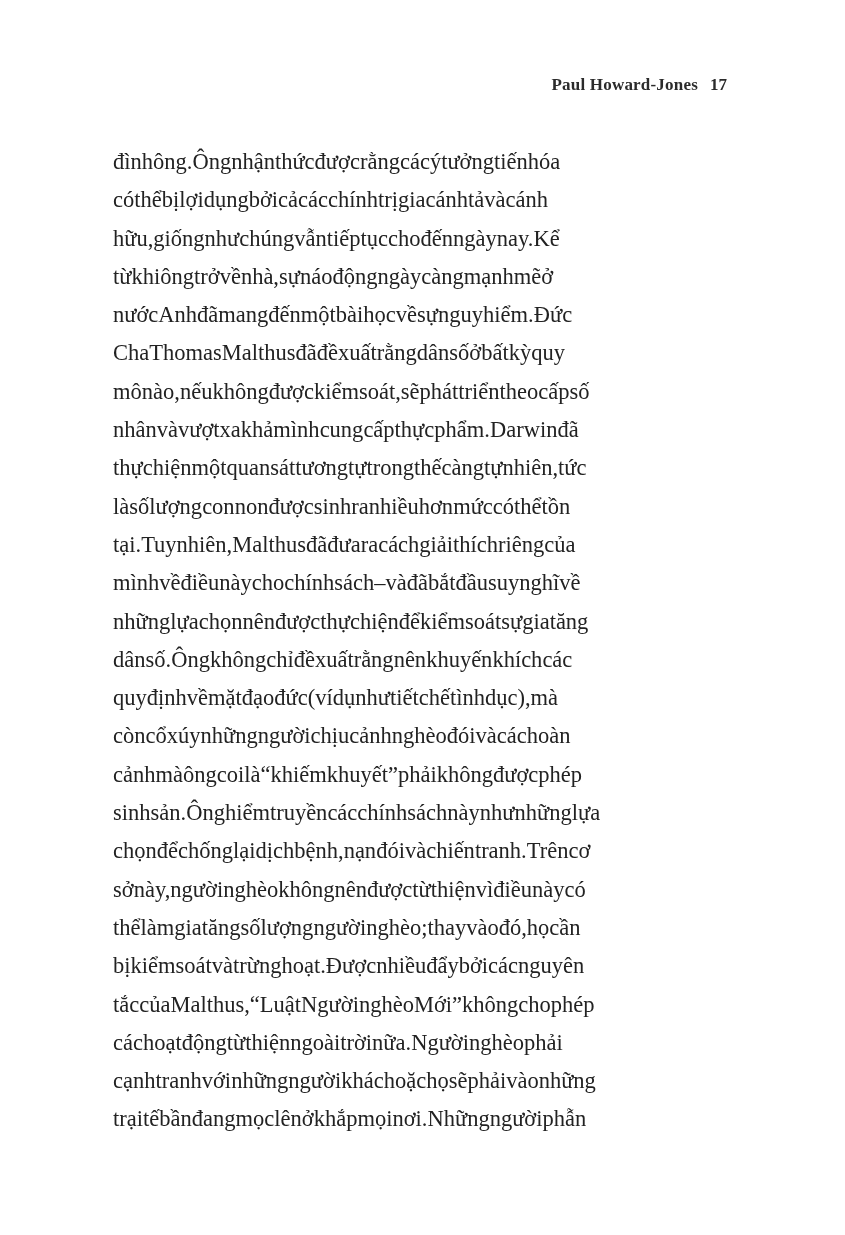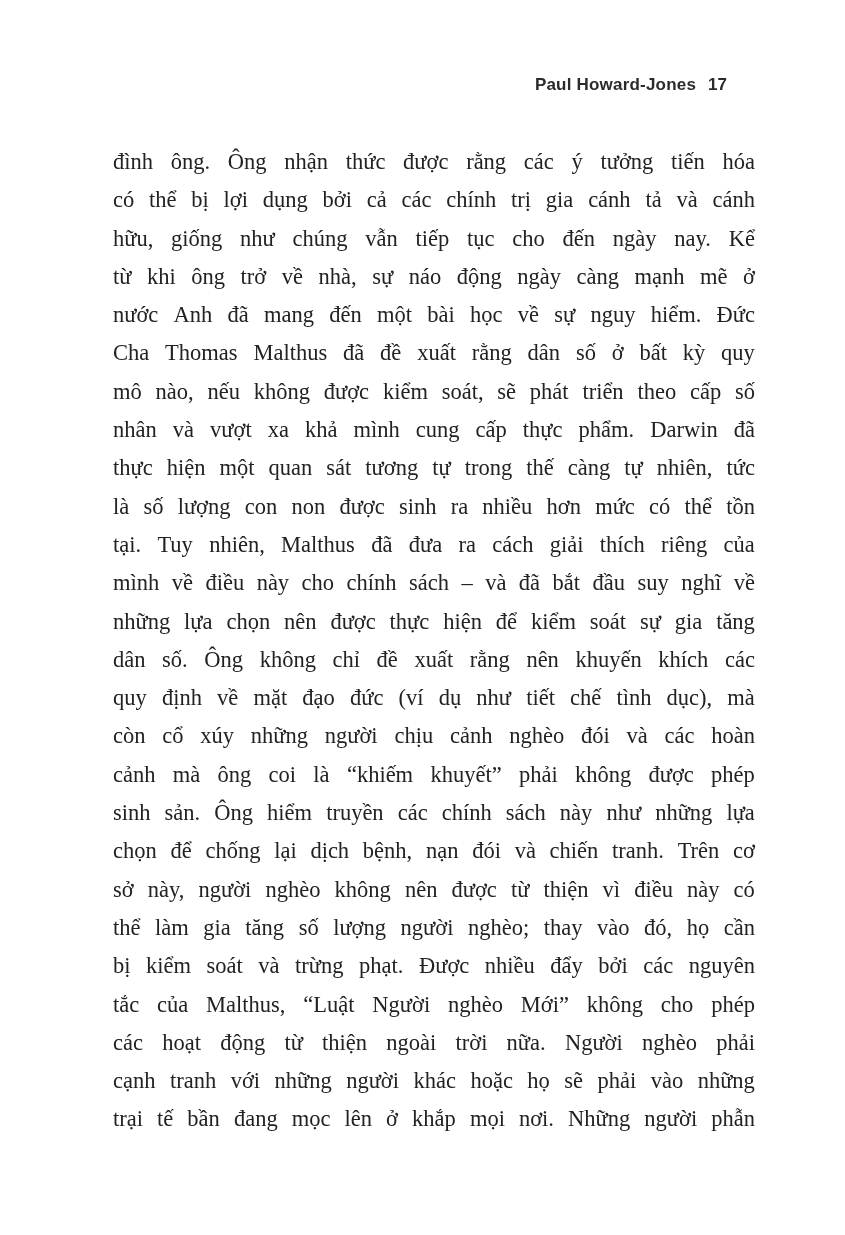--- a/index.html
+++ b/index.html
@@ -11,21 +11,21 @@
     position: relative;
     width: 845px;
     height: 1235px;
     background: #ffffff;
     overflow: hidden;
   }
   .running-header {
     position: absolute;
     top: 72px;
     right: 118px;
-    font-family: Liberation Sans, sans-serif;
+    font-family: Liberation Serif, serif;
     font-size: 17px;
     line-height: 26px;
     color: #2b2b2b;
     white-space: nowrap;
   }
   .running-header .author {
     font-weight: 600;
     letter-spacing: 0.2px;
   }
   .running-header .page-number {
@@ -36,21 +36,20 @@
     position: absolute;
     left: 113px;
     top: 143px;
     width: 642px;
     font-family: "Liberation Serif", serif;
     font-size: 22.5px;
     color: #222222;
   }
   .text-line {
     display: flex;
-    justify-content: space-between;
     line-height: 38.3px;
     height: 38.3px;
     white-space: pre;
   }
   .text-line span {
     display: inline-block;
   }
 </style>
 </head>
 <body>
@@ -74,19 +73,19 @@
       <div class="text-line"><span>mình</span><span>về</span><span>điều</span><span>này</span><span>cho</span><span>chính</span><span>sách</span><span>–</span><span>và</span><span>đã</span><span>bắt</span><span>đầu</span><span>suy</span><span>nghĩ</span><span>về</span></div>
       <div class="text-line"><span>những</span><span>lựa</span><span>chọn</span><span>nên</span><span>được</span><span>thực</span><span>hiện</span><span>để</span><span>kiểm</span><span>soát</span><span>sự</span><span>gia</span><span>tăng</span></div>
       <div class="text-line"><span>dân</span><span>số.</span><span>Ông</span><span>không</span><span>chỉ</span><span>đề</span><span>xuất</span><span>rằng</span><span>nên</span><span>khuyến</span><span>khích</span><span>các</span></div>
       <div class="text-line"><span>quy</span><span>định</span><span>về</span><span>mặt</span><span>đạo</span><span>đức</span><span>(ví</span><span>dụ</span><span>như</span><span>tiết</span><span>chế</span><span>tình</span><span>dục),</span><span>mà</span></div>
       <div class="text-line"><span>còn</span><span>cổ</span><span>xúy</span><span>những</span><span>người</span><span>chịu</span><span>cảnh</span><span>nghèo</span><span>đói</span><span>và</span><span>các</span><span>hoàn</span></div>
       <div class="text-line"><span>cảnh</span><span>mà</span><span>ông</span><span>coi</span><span>là</span><span>“khiếm</span><span>khuyết”</span><span>phải</span><span>không</span><span>được</span><span>phép</span></div>
       <div class="text-line"><span>sinh</span><span>sản.</span><span>Ông</span><span>hiểm</span><span>truyền</span><span>các</span><span>chính</span><span>sách</span><span>này</span><span>như</span><span>những</span><span>lựa</span></div>
       <div class="text-line"><span>chọn</span><span>để</span><span>chống</span><span>lại</span><span>dịch</span><span>bệnh,</span><span>nạn</span><span>đói</span><span>và</span><span>chiến</span><span>tranh.</span><span>Trên</span><span>cơ</span></div>
       <div class="text-line"><span>sở</span><span>này,</span><span>người</span><span>nghèo</span><span>không</span><span>nên</span><span>được</span><span>từ</span><span>thiện</span><span>vì</span><span>điều</span><span>này</span><span>có</span></div>
       <div class="text-line"><span>thể</span><span>làm</span><span>gia</span><span>tăng</span><span>số</span><span>lượng</span><span>người</span><span>nghèo;</span><span>thay</span><span>vào</span><span>đó,</span><span>họ</span><span>cần</span></div>
-      <div class="text-line"><span>bị</span><span>kiểm</span><span>soát</span><span>và</span><span>trừng</span><span>phạt.</span><span>Được</span><span>nhiều</span><span>đẩy</span><span>bởi</span><span>các</span><span>nguyên</span></div>
+      <div class="text-line"><span>bị</span><span>kiểm</span><span>soát</span><span>và</span><span>trừng</span><span>hoạt.</span><span>Được</span><span>nhiều</span><span>đẩy</span><span>bởi</span><span>các</span><span>nguyên</span></div>
       <div class="text-line"><span>tắc</span><span>của</span><span>Malthus,</span><span>“Luật</span><span>Người</span><span>nghèo</span><span>Mới”</span><span>không</span><span>cho</span><span>phép</span></div>
       <div class="text-line"><span>các</span><span>hoạt</span><span>động</span><span>từ</span><span>thiện</span><span>ngoài</span><span>trời</span><span>nữa.</span><span>Người</span><span>nghèo</span><span>phải</span></div>
       <div class="text-line"><span>cạnh</span><span>tranh</span><span>với</span><span>những</span><span>người</span><span>khác</span><span>hoặc</span><span>họ</span><span>sẽ</span><span>phải</span><span>vào</span><span>những</span></div>
       <div class="text-line"><span>trại</span><span>tế</span><span>bần</span><span>đang</span><span>mọc</span><span>lên</span><span>ở</span><span>khắp</span><span>mọi</span><span>nơi.</span><span>Những</span><span>người</span><span>phẫn</span></div>
     </div>
 </div>
 
 </body></html>

